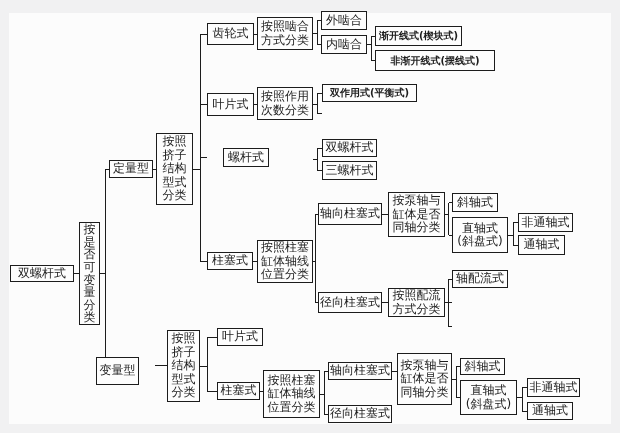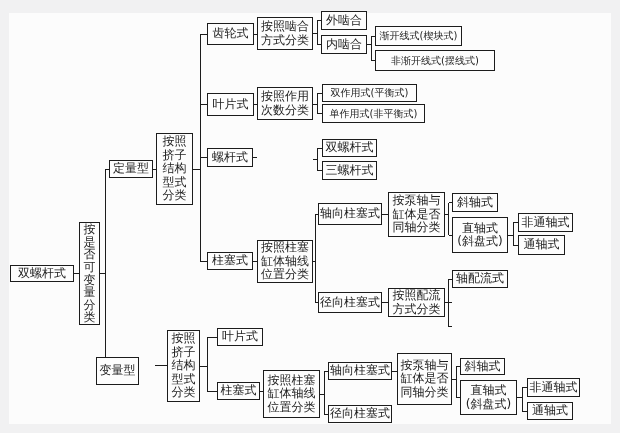--- a/index.html
+++ b/index.html
@@ -15,21 +15,21 @@
     background:#fcfcfc;
   }
   svg.wires{position:absolute;left:0;top:0;width:620px;height:433px;}
   .node{
     position:absolute;box-sizing:border-box;
     border:1px solid #1c1c1c;background:#fdfdfd;
     display:flex;align-items:center;justify-content:center;
     text-align:center;font-size:12px;line-height:13.5px;
     color:#1d1d1d;white-space:pre;letter-spacing:0;
   }
-  .fs-s{font-size:10px;line-height:12px;}
+  .fs-s{font-size:10px;line-height:12px;font-weight:bold;}
   .vcol{line-height:12.6px;}
 </style>
 </head>
 <body>
 
 <div class="stage">
 
   <div class="panel"></div>
 
   <svg class="wires" viewBox="0 0 620 433" shape-rendering="crispEdges">
@@ -72,23 +72,22 @@
 方式分类</div>
   <div class="node" style="left:321px;top:11px;width:46px;height:19px">外啮合</div>
   <div class="node" style="left:321px;top:35px;width:46px;height:19px">内啮合</div>
   <div class="node fs-s" style="left:375px;top:26px;width:87px;height:20px">渐开线式(楔块式)</div>
   <div class="node fs-s" style="left:375px;top:50px;width:120px;height:21px">非渐开线式(摆线式)</div>
 
   <div class="node" style="left:207px;top:93px;width:47px;height:23px">叶片式</div>
   <div class="node" style="left:257px;top:87px;width:56px;height:33px">按照作用
 次数分类</div>
   <div class="node fs-s" style="left:322px;top:84px;width:95px;height:18px">双作用式(平衡式)</div>
-  <div class="node fs-s" style="left:322px;top:104px;width:103px;height:19px">单作用式(非平衡式)</div>
 
-  <div class="node" style="left:207px;top:148px;width:46px;height:19px">螺杆式</div>
+  <div class="node" style="left:223px;top:148px;width:46px;height:19px">螺杆式</div>
   <div class="node" style="left:322px;top:139px;width:55px;height:18px">双螺杆式</div>
   <div class="node" style="left:322px;top:161px;width:55px;height:19px">三螺杆式</div>
 
   <div class="node" style="left:207px;top:252px;width:46px;height:18px">柱塞式</div>
   <div class="node" style="left:257px;top:240px;width:56px;height:43px">按照柱塞
 缸体轴线
 位置分类</div>
   <div class="node" style="left:318px;top:203px;width:64px;height:22px">轴向柱塞式</div>
   <div class="node" style="left:388px;top:192px;width:57px;height:45px">按泵轴与
 缸体是否

